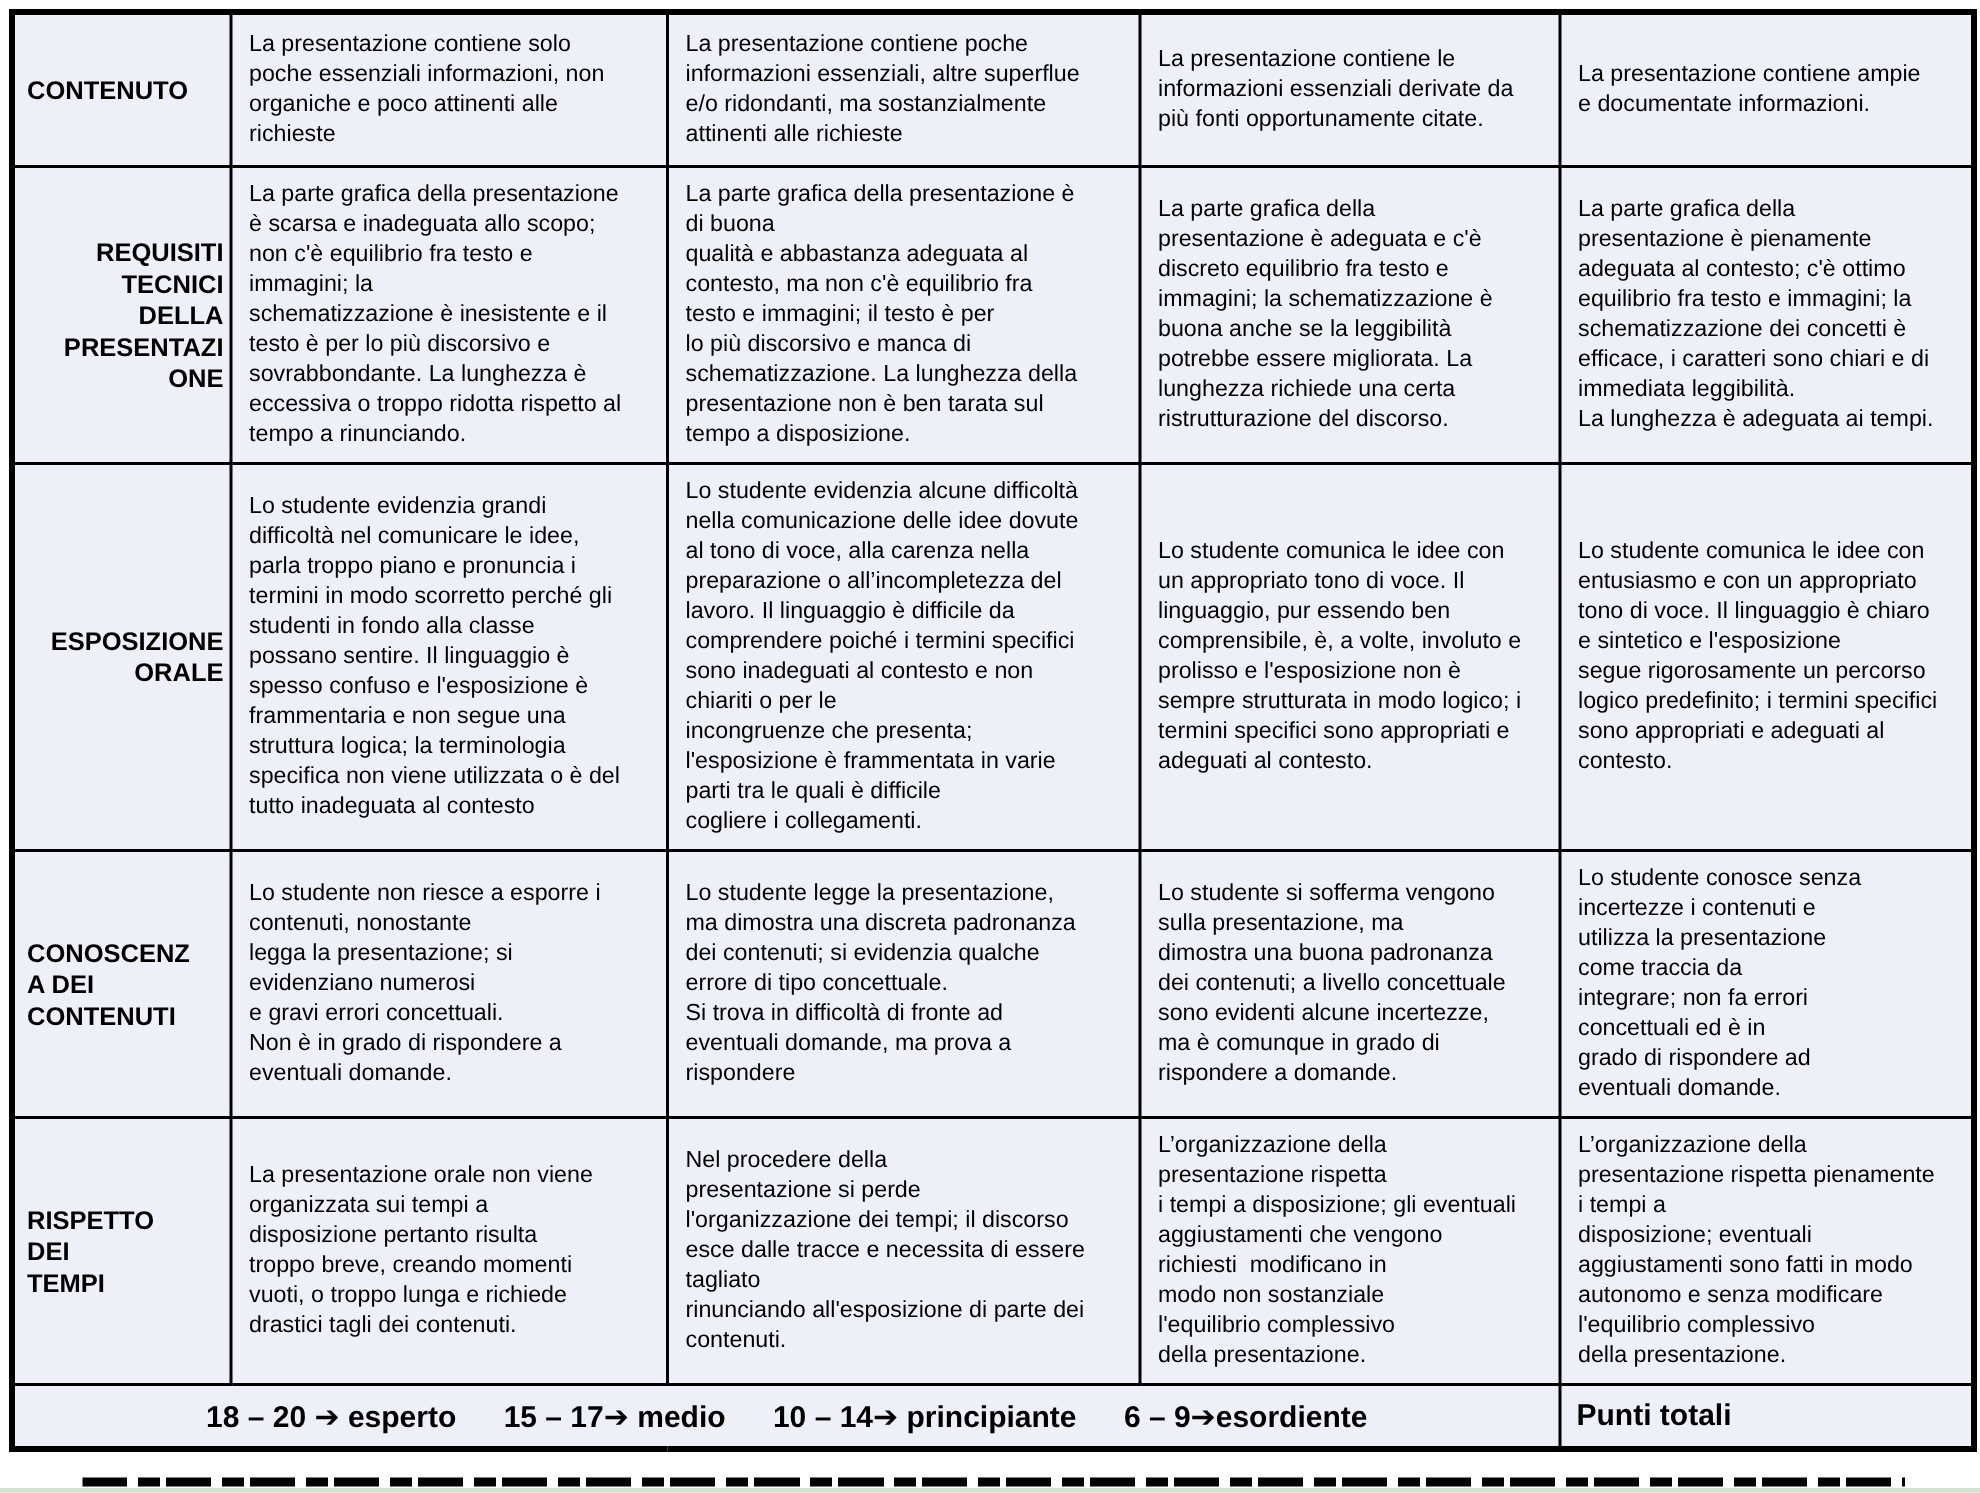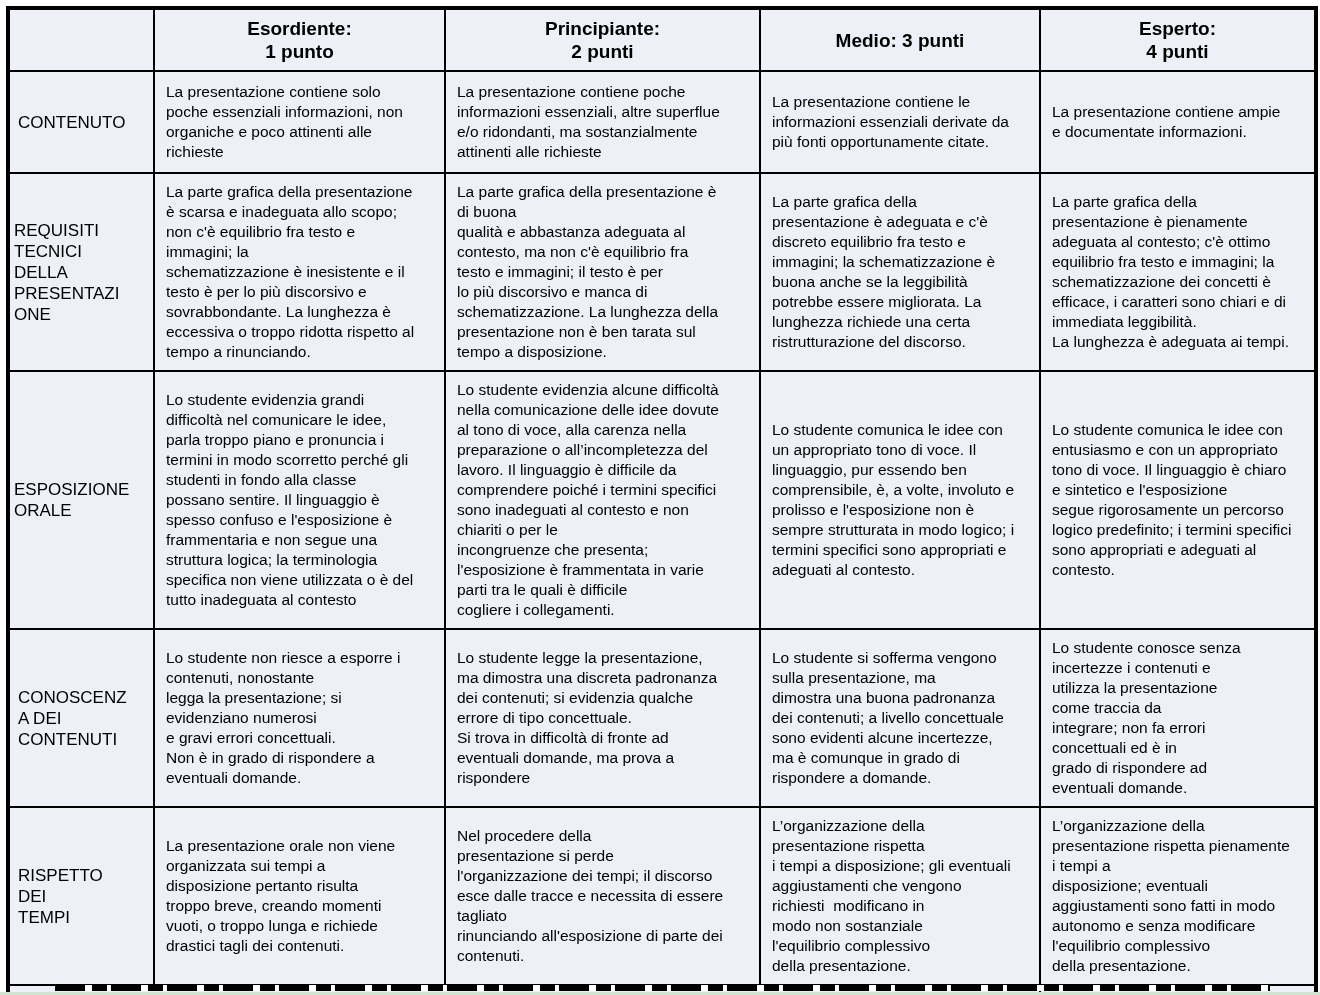--- a/index.html
+++ b/index.html
@@ -32,24 +32,24 @@
   tr.r3 > * { height:248px; }
   tr.r4 > * { height:168px; }
   tr.r5 > * { height:168px; }
   tr.r-foot > * { height:38px; }
 
   th.level {
     font-size:19px; font-weight:bold; text-align:center; line-height:23px;
     padding:2px 4px;
   }
   th.crit {
-    font-size:17px; font-weight:normal; text-align:left; line-height:21px;
+    font-size:17px; font-weight:bold; text-align:left; line-height:21px;
     padding:2px 4px 2px 8px;
   }
-  th.crit.center { text-align:left; padding-left:4px; }
+  th.crit.center { text-align:right; padding-left:4px; }
   td.desc {
     font-size:15.5px; line-height:20px; text-align:left;
     padding:4px 8px 4px 11px;
     font-weight:normal;
   }
   td.legend {
     text-align:center; font-weight:bold; font-size:20px; white-space:normal;
   }
   td.legend .seg { display:inline-block; margin:0 13px; white-space:pre; }
   td.totals {
@@ -69,30 +69,20 @@
 
 <table class="rubric">
   <colgroup>
     <col style="width:146px">
       <col style="width:291px">
       <col style="width:315px">
       <col style="width:280px">
       <col style="width:276px">
   </colgroup>
   <tbody>
-    <tr class="r-head">
-      <th class="level"></th>
-      <th class="level">Esordiente:
-1 punto</th>
-      <th class="level">Principiante:
-2 punti</th>
-      <th class="level">Medio: 3 punti</th>
-      <th class="level">Esperto:
-4 punti</th>
-    </tr>
 
     <tr class="r1">
       <th class="crit">CONTENUTO</th>
       <td class="desc">La presentazione contiene solo
 poche essenziali informazioni, non
 organiche e poco attinenti alle
 richieste</td>
       <td class="desc">La presentazione contiene poche
 informazioni essenziali, altre superflue
 e/o ridondanti, ma sostanzialmente

